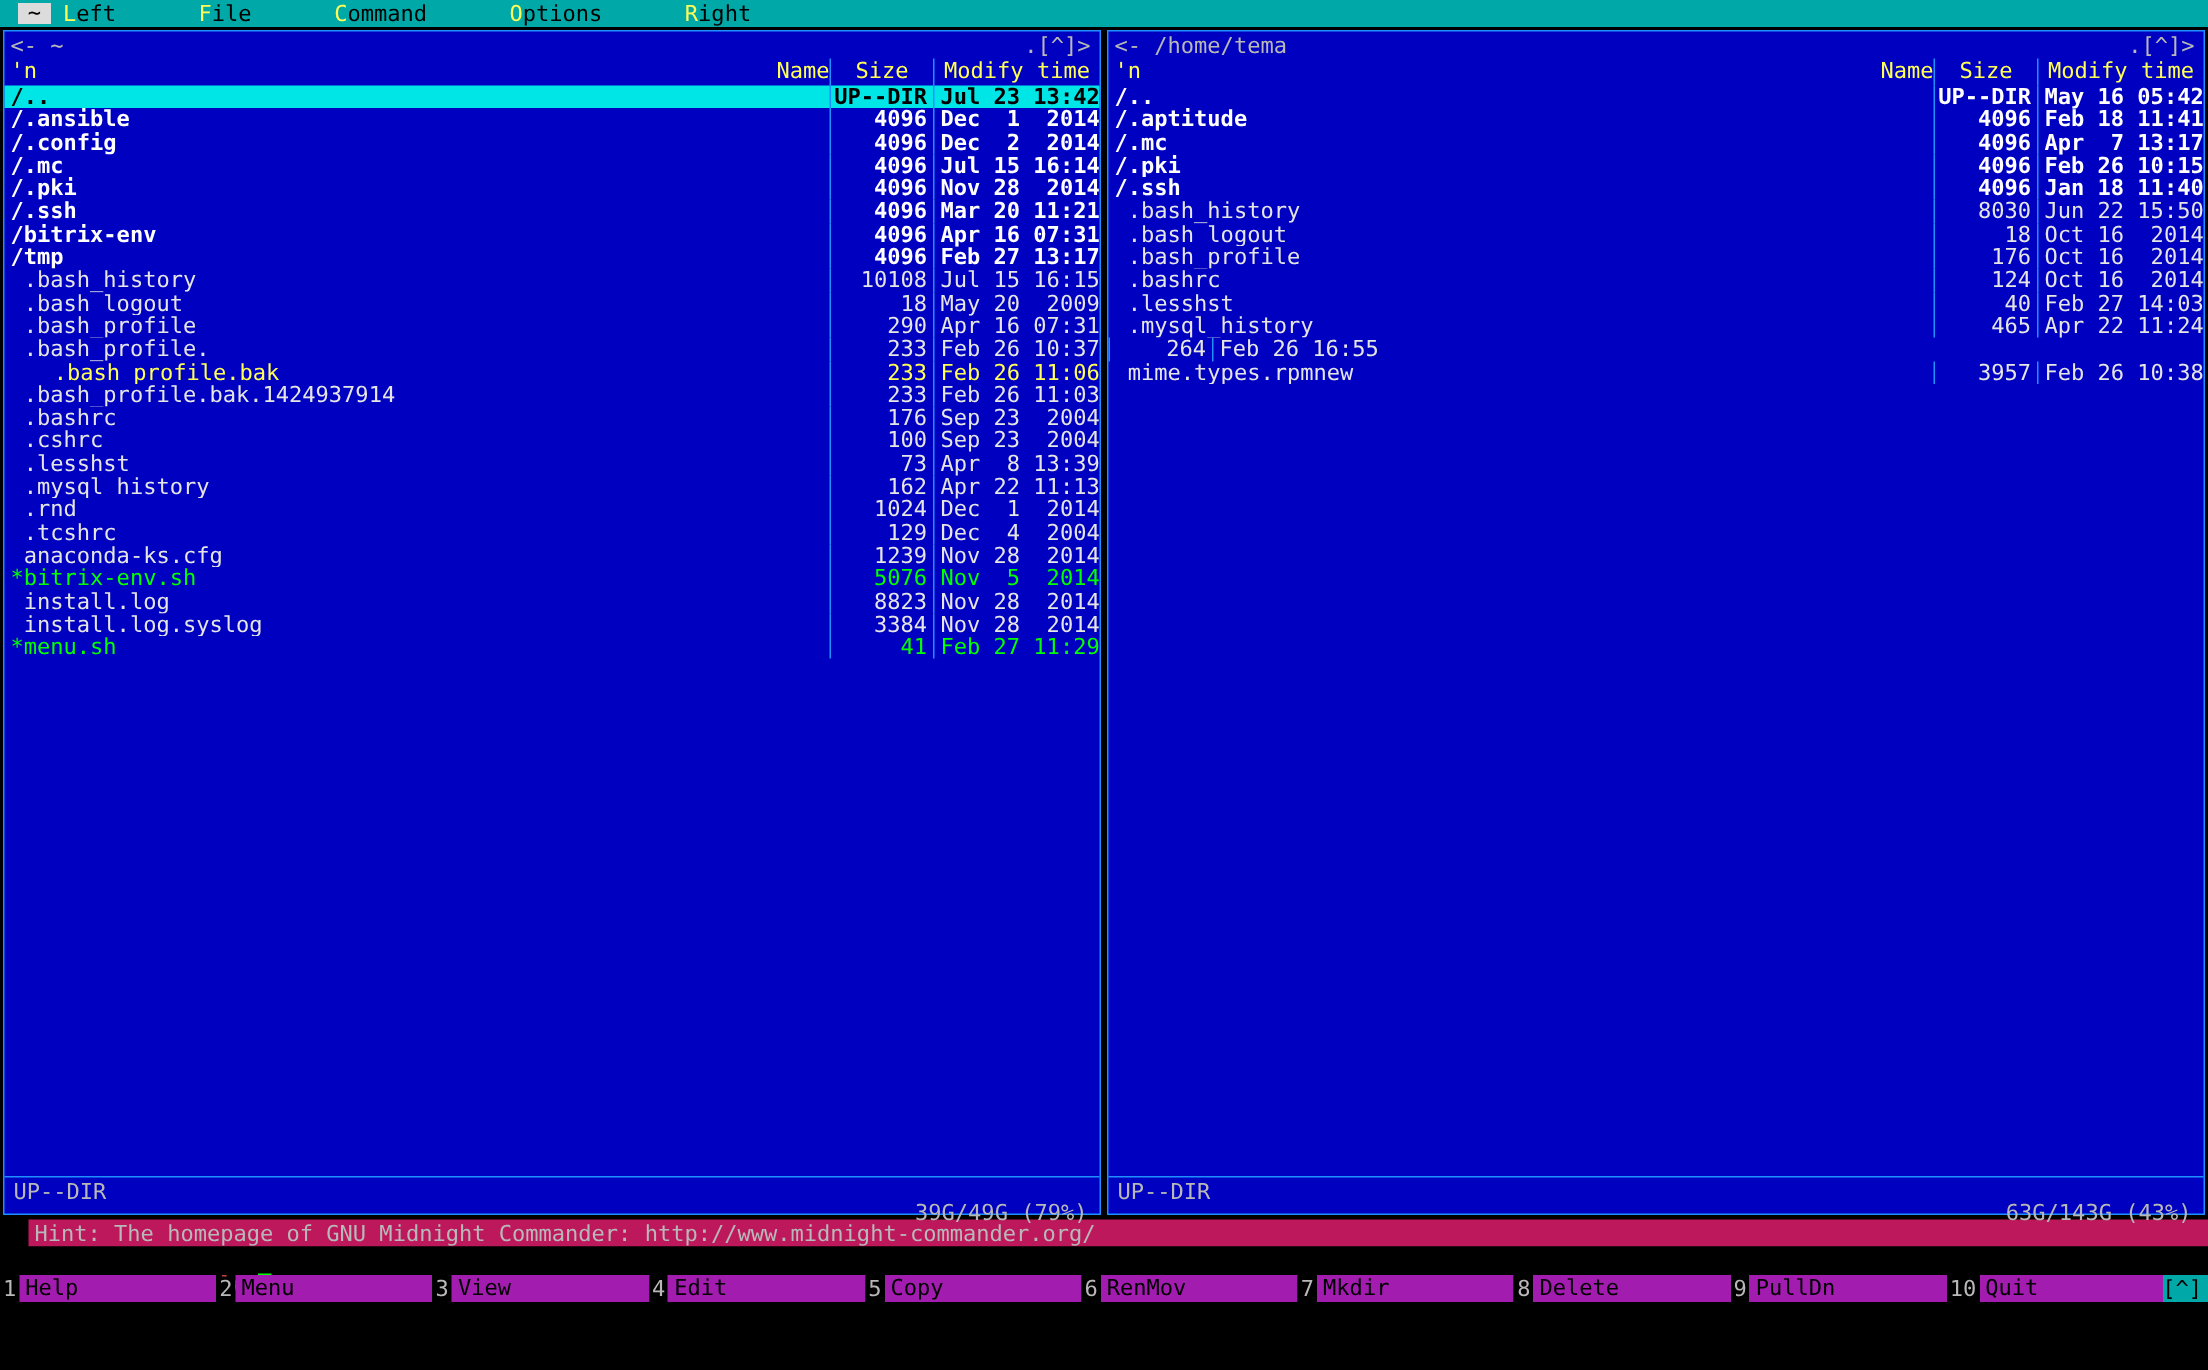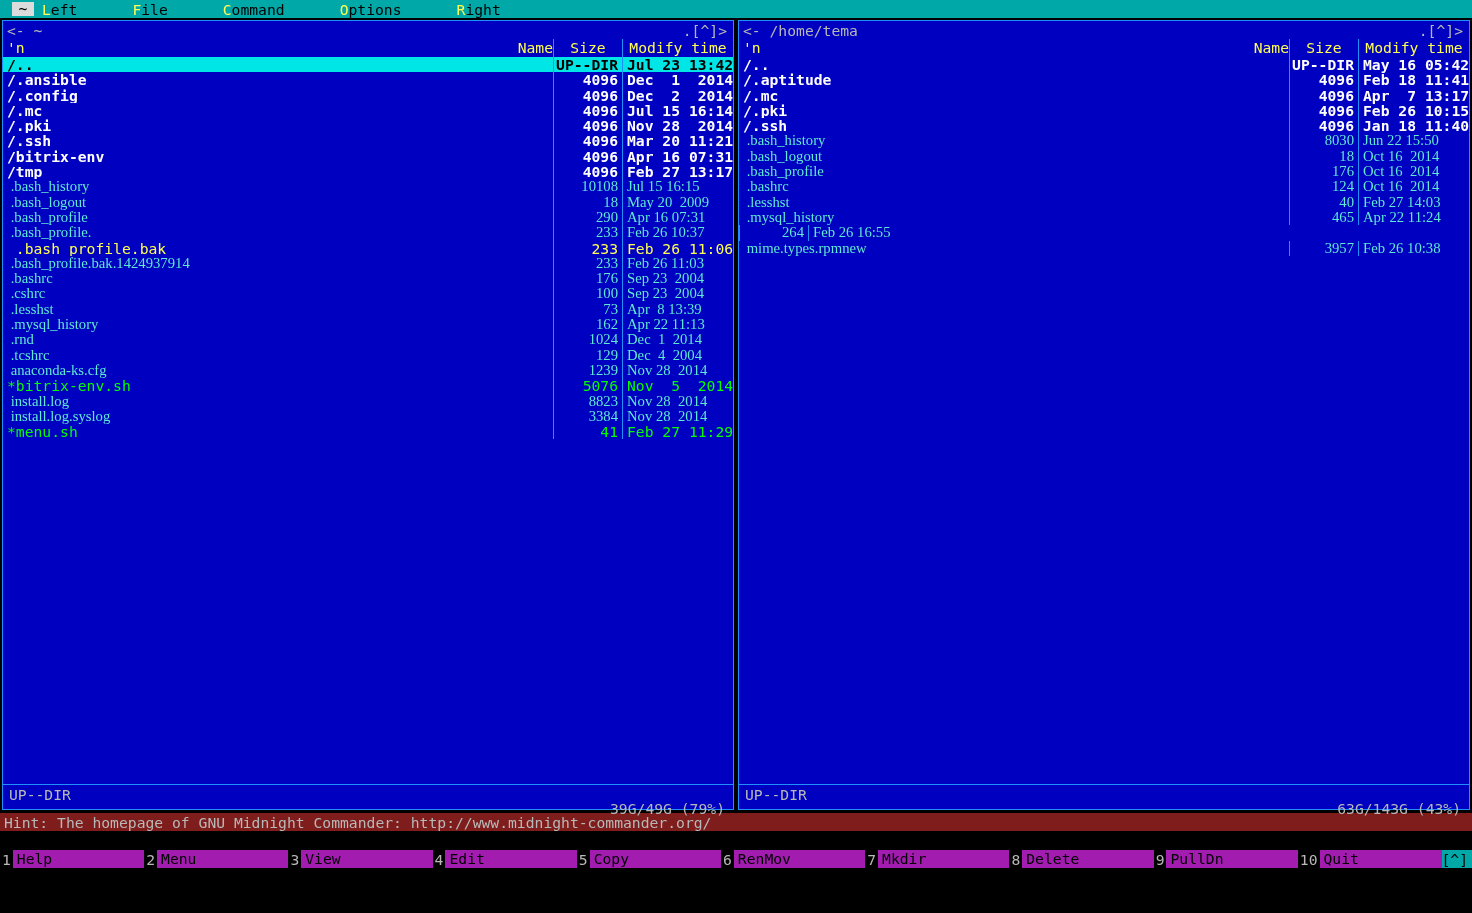--- a/index.html
+++ b/index.html
@@ -19,28 +19,28 @@
   .c-name { flex:1; text-align:right; }
   .c-size { width:68px; text-align:center; }
   .c-mtime { width:110px; text-align:center; }
   .vbar { width:1px; background:#1e90ff; }
   .filelist { position:relative; }
   .row { display:flex; height:15.3px; line-height:15.3px; }
   .row .cn { flex:1; padding-left:4px; white-space:pre; overflow:hidden; }
   .row .cs { width:68px; text-align:right; padding-right:4px; white-space:pre; }
   .row .cm { width:110px; text-align:left; padding-left:4px; white-space:pre; }
   .row.dir  { color:#ffffff; font-weight:bold; }
-  .row.norm { color:#5eead4;font-family:Liberation Serif, serif; }
+  .row.norm { color:#e5e5e5; }
   .row.exec { color:#00ff00;justify-content:center; }
-  .row.mark { color:#ffff55; }
+  .row.mark { color:#ffff55;padding-left:20px; }
   .row.sel  { background:#00e5e5; color:#000; font-weight:bold; }
   .hline { position:absolute; left:0; right:0; height:1px; background:#1e90ff; }
   .summary { position:absolute; left:6px; color:#b8b8b8; }
   .diskinfo { position:absolute; right:8px; color:#b8b8b8; }
-  .hint-cmd { background:#7f1d1d; color:#b8b8b8; padding:1px 4px; height:18px; white-space:pre; }
+  .hint-cmd { background:#be185d; color:#b8b8b8; padding:1px 4px; height:18px; white-space:pre;margin-left:19px; }
   .shell   { background:#000; color:#b8b8b8; padding:0 0 3px 4px; height:19px; white-space:pre; }
   .prompt-user { color:#ff5555; }
   .prompt-rest { color:#b8b8b8; }
   .cursor { display:inline-block; width:9px; height:15px; background:#00ff00; vertical-align:middle; }
   .fkeys { display:flex; height:18px; width:100%; }
   .fk { flex:1; display:flex; align-items:center; }
   .fk .num { background:#000; color:#b8b8b8; padding:0 2px; }
   .fk .lbl { background:#a21caf; color:#000; flex:1; padding:0 4px; height:18px; line-height:18px; }
   .tail-panel { background:#00a8a8; color:#00a8a8; width:30px; text-align:right; padding-right:4px; position:relative; height:18px; }
   .tail-panel span { color:#000; position:absolute; right:4px; top:1px; }

